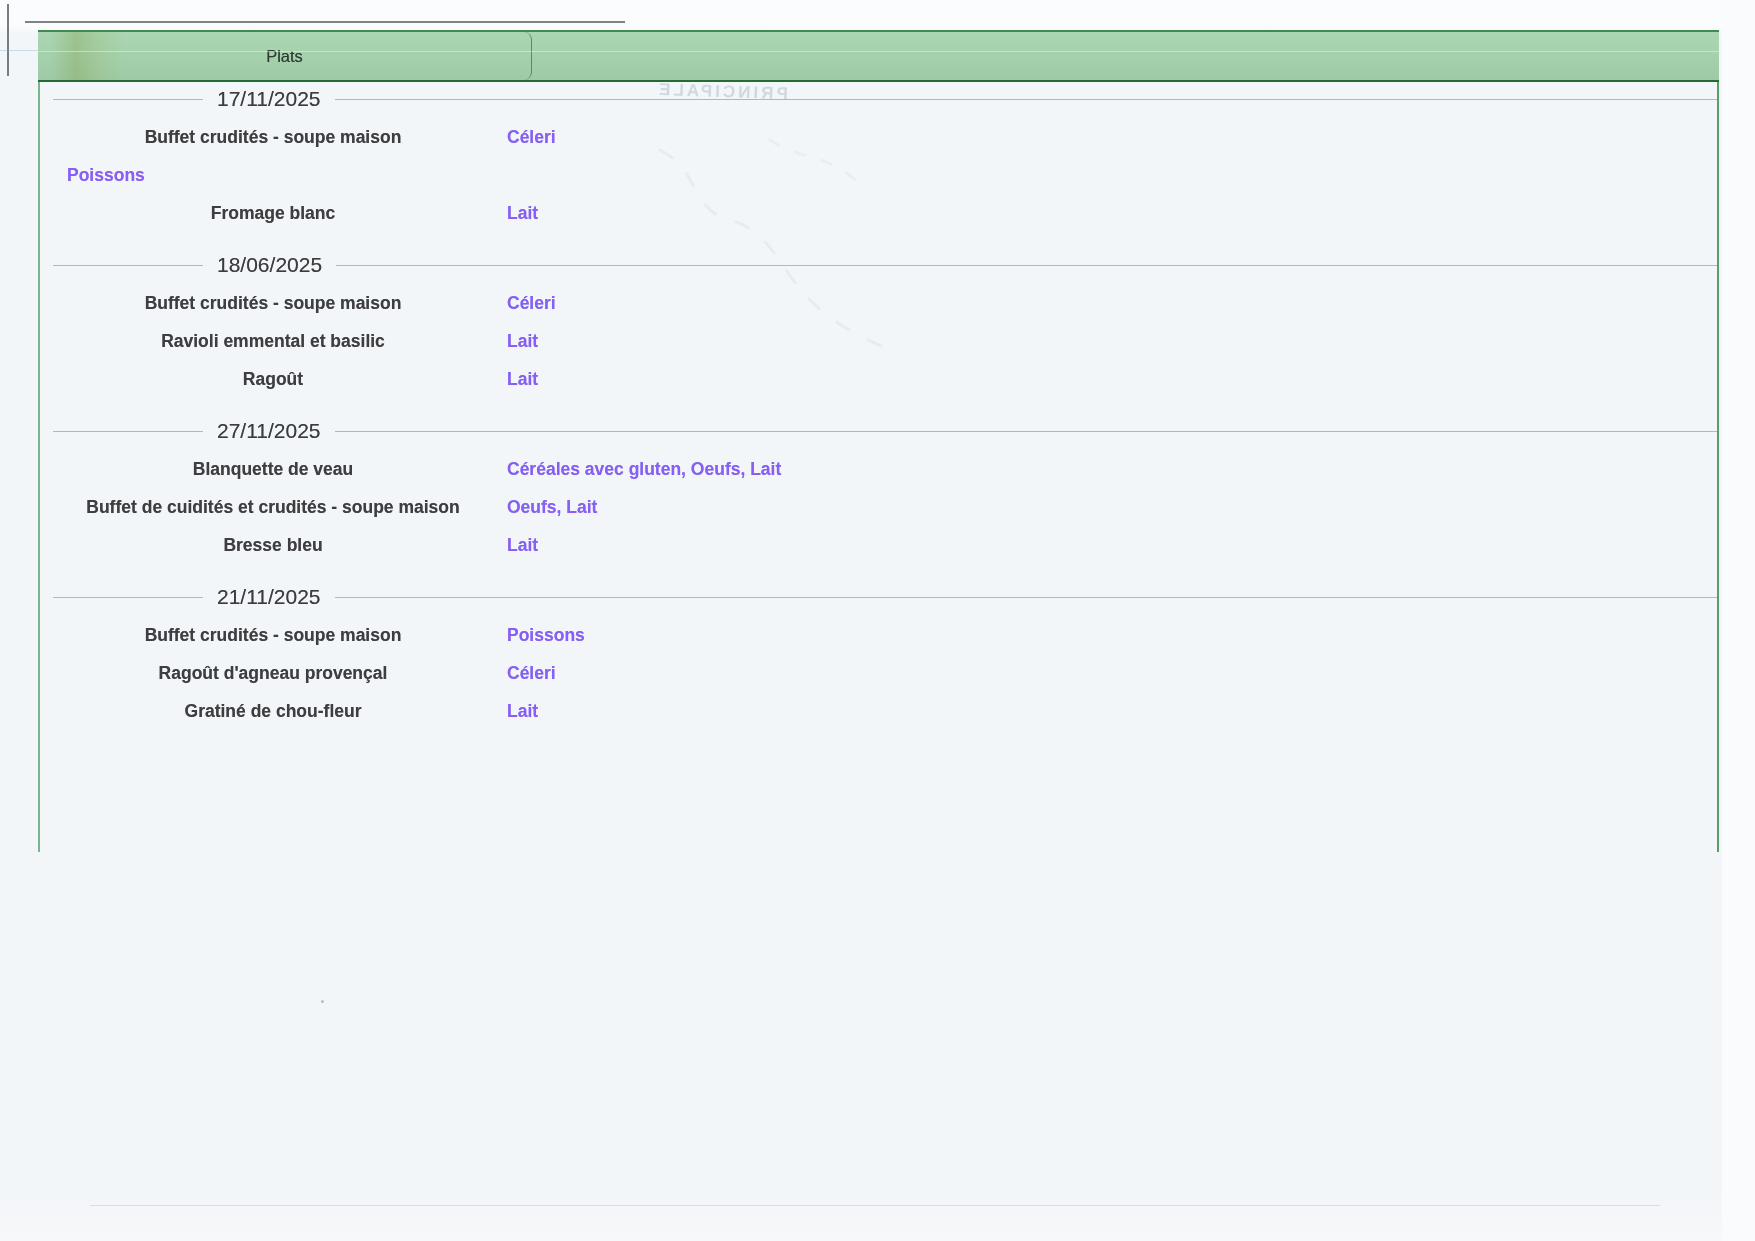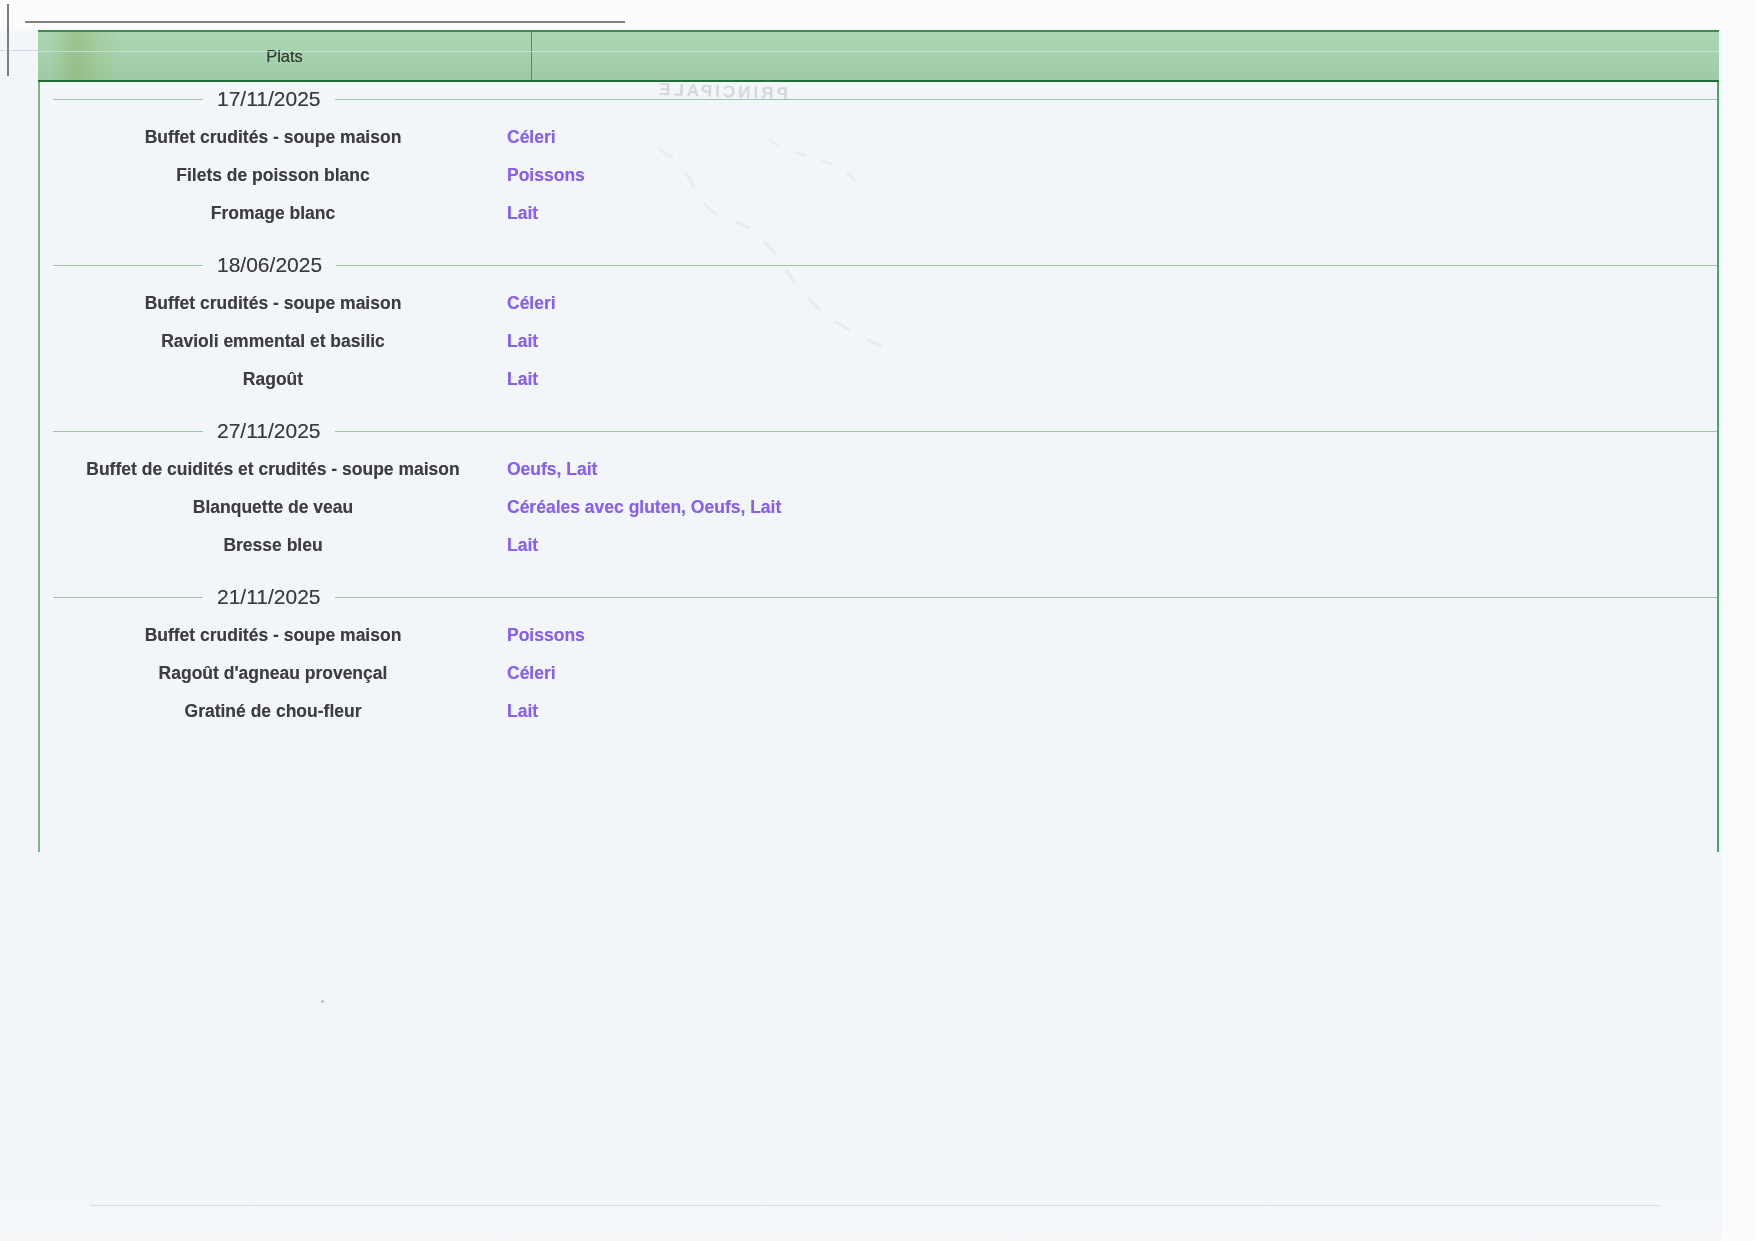--- a/index.html
+++ b/index.html
@@ -80,20 +80,21 @@
   .table-header::after {
     content: ""; position: absolute; left: 0; top: 19px; width: 100%; height: 1px;
     background: rgba(225,238,246,.55); pointer-events: none;
   }
 
   .header-cell-plats {
     width: 494px; display: flex; align-items: center; justify-content: center;
     border-right: 1px solid #4e8f60;
     font-size: 16.5px; color: #2f3a32;
     text-shadow: 0 0 .5px rgba(50,60,52,.6);
+    border-radius: 8px;
   }
   .header-cell-allergens { flex: 1; }
 
   .table-body {
     height: 770px;
     border-left: 2px solid #7cb58b;
     border-right: 2px solid #55a069;
     overflow: hidden;
     padding-left: 13px;
   }
@@ -167,21 +168,20 @@
         <div class="date-row">
           <div class="date-line-left"></div>
           <span class="date-label">17/11/2025</span>
           <div class="date-line-right"></div>
         </div>
         <div class="dish-row">
           <div class="dish-cell">Buffet crudités - soupe maison</div>
           <div class="allergen-cell">Céleri</div>
         </div>
         <div class="dish-row">
-          <div class="dish-cell">Filets de poisson blanc</div>
           <div class="allergen-cell">Poissons</div>
         </div>
         <div class="dish-row">
           <div class="dish-cell">Fromage blanc</div>
           <div class="allergen-cell">Lait</div>
         </div>
       </div>
       <div class="menu-section">
         <div class="date-row">
           <div class="date-line-left"></div>
@@ -201,28 +201,28 @@
           <div class="allergen-cell">Lait</div>
         </div>
       </div>
       <div class="menu-section">
         <div class="date-row">
           <div class="date-line-left"></div>
           <span class="date-label">27/11/2025</span>
           <div class="date-line-right"></div>
         </div>
         <div class="dish-row">
+          <div class="dish-cell">Blanquette de veau</div>
+          <div class="allergen-cell">Céréales avec gluten, Oeufs, Lait</div>
+        </div>
+        <div class="dish-row">
           <div class="dish-cell">Buffet de cuidités et crudités - soupe maison</div>
           <div class="allergen-cell">Oeufs, Lait</div>
         </div>
         <div class="dish-row">
-          <div class="dish-cell">Blanquette de veau</div>
-          <div class="allergen-cell">Céréales avec gluten, Oeufs, Lait</div>
-        </div>
-        <div class="dish-row">
           <div class="dish-cell">Bresse bleu</div>
           <div class="allergen-cell">Lait</div>
         </div>
       </div>
       <div class="menu-section">
         <div class="date-row">
           <div class="date-line-left"></div>
           <span class="date-label">21/11/2025</span>
           <div class="date-line-right"></div>
         </div>

